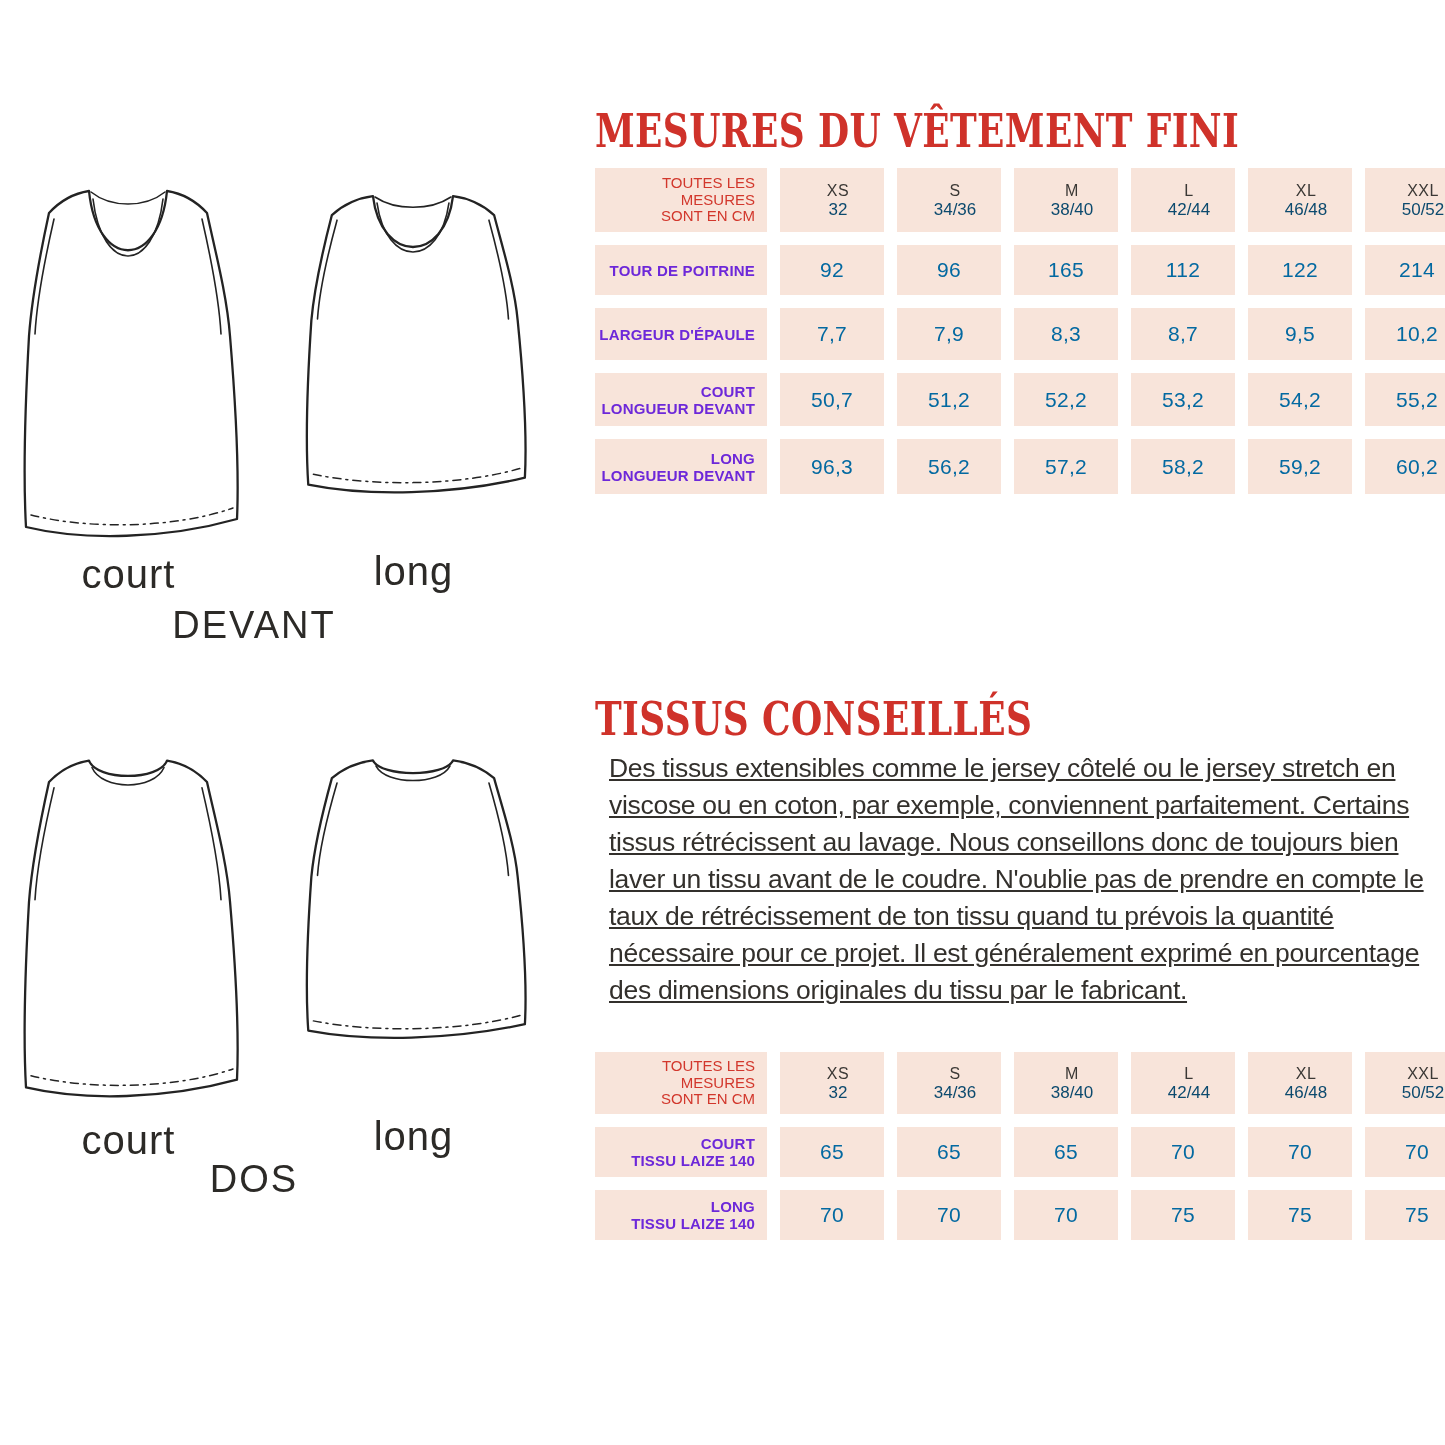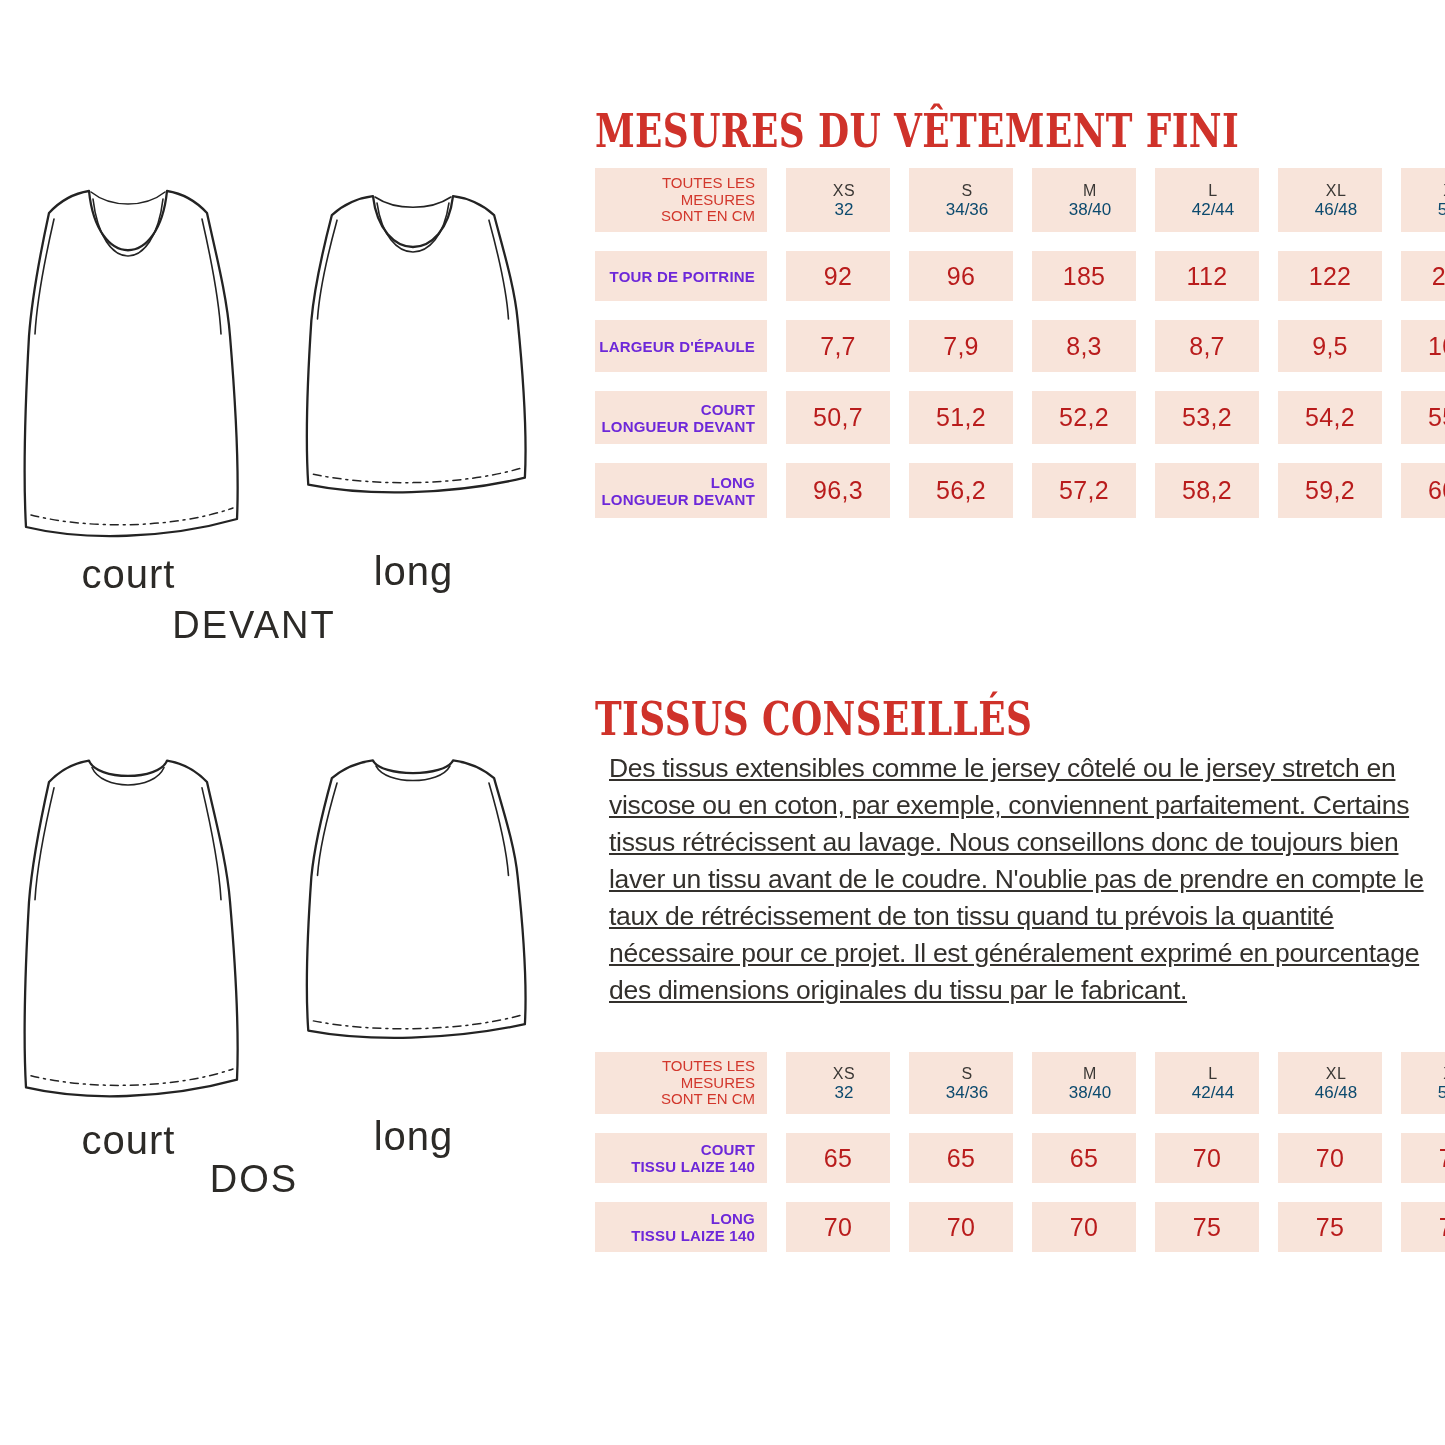--- a/index.html
+++ b/index.html
@@ -24,36 +24,36 @@
     position:absolute; width:840px; margin:0;
     font-size:26.5px; line-height:37px; letter-spacing:-0.3px;
     color:#33302c;
   }
   #para-mesures { left:595px; top:456px; }
   #para-tissus  { left:609px; top:750px;text-decoration:underline; }
 
   
   .stable {
     position:absolute; left:595px; display:grid; width:817px;
-    grid-template-columns:172px repeat(6, 104px); gap:19px;
+    grid-template-columns:172px repeat(6, 104px); gap:13px;
   }
   #table-mesures { top:168px;  grid-template-rows:64px 50px 52px 53px 55px; }
   #table-tissus  { top:1052px; grid-template-rows:62px 50px 50px; }
 
   .cell { background:#f8e4da; display:flex; align-items:center; justify-content:center; }
   .labelcell {
     flex-direction:column; align-items:flex-end; justify-content:center;
     text-align:right; padding-right:12px; box-sizing:border-box;
   }
   .corner span { display:block; color:#d2372c; font-size:15px; line-height:16.5px; }
   .rowlabel span { display:block; color:#6d28d9; font-size:15px; line-height:17px; letter-spacing:0.2px;font-weight:bold; }
   .colhead { flex-direction:column;padding-left:12px; }
   .colhead .sz { font-size:16px; line-height:19px; color:#3b3835; letter-spacing:0.5px; }
   .colhead .eu { font-size:17px; line-height:19px; color:#0c4a6e; }
-  .val { font-size:25px; color:#b91c1c; letter-spacing:0.3px; }
+  .val { font-size:21px; color:#0369a1; letter-spacing:0.3px; }
 
   
   .tank { position:absolute; }
   .tank path {
     stroke:#232323; fill:none; stroke-linecap:round; stroke-linejoin:round;
     vector-effect:non-scaling-stroke;
   }
   .tank .outline { fill:#ffffff; stroke-width:2.3px; }
   .tank .inner   { stroke-width:1.6px; }
   .tank .stitch  { stroke-width:1.5px; stroke-dasharray:8 5 2 5; }
@@ -144,21 +144,21 @@
     <div class="cell colhead">
       <span class="sz">XXL</span>
       <span class="eu">50/52</span>
     </div>
 
     <div class="cell labelcell rowlabel">
       <span>TOUR DE POITRINE</span>
     </div>
     <div class="cell val">92</div>
     <div class="cell val">96</div>
-    <div class="cell val">185</div>
+    <div class="cell val">165</div>
     <div class="cell val">112</div>
     <div class="cell val">122</div>
     <div class="cell val">214</div>
 
     <div class="cell labelcell rowlabel">
       <span>LARGEUR D'ÉPAULE</span>
     </div>
     <div class="cell val">7,7</div>
     <div class="cell val">7,9</div>
     <div class="cell val">8,3</div>

